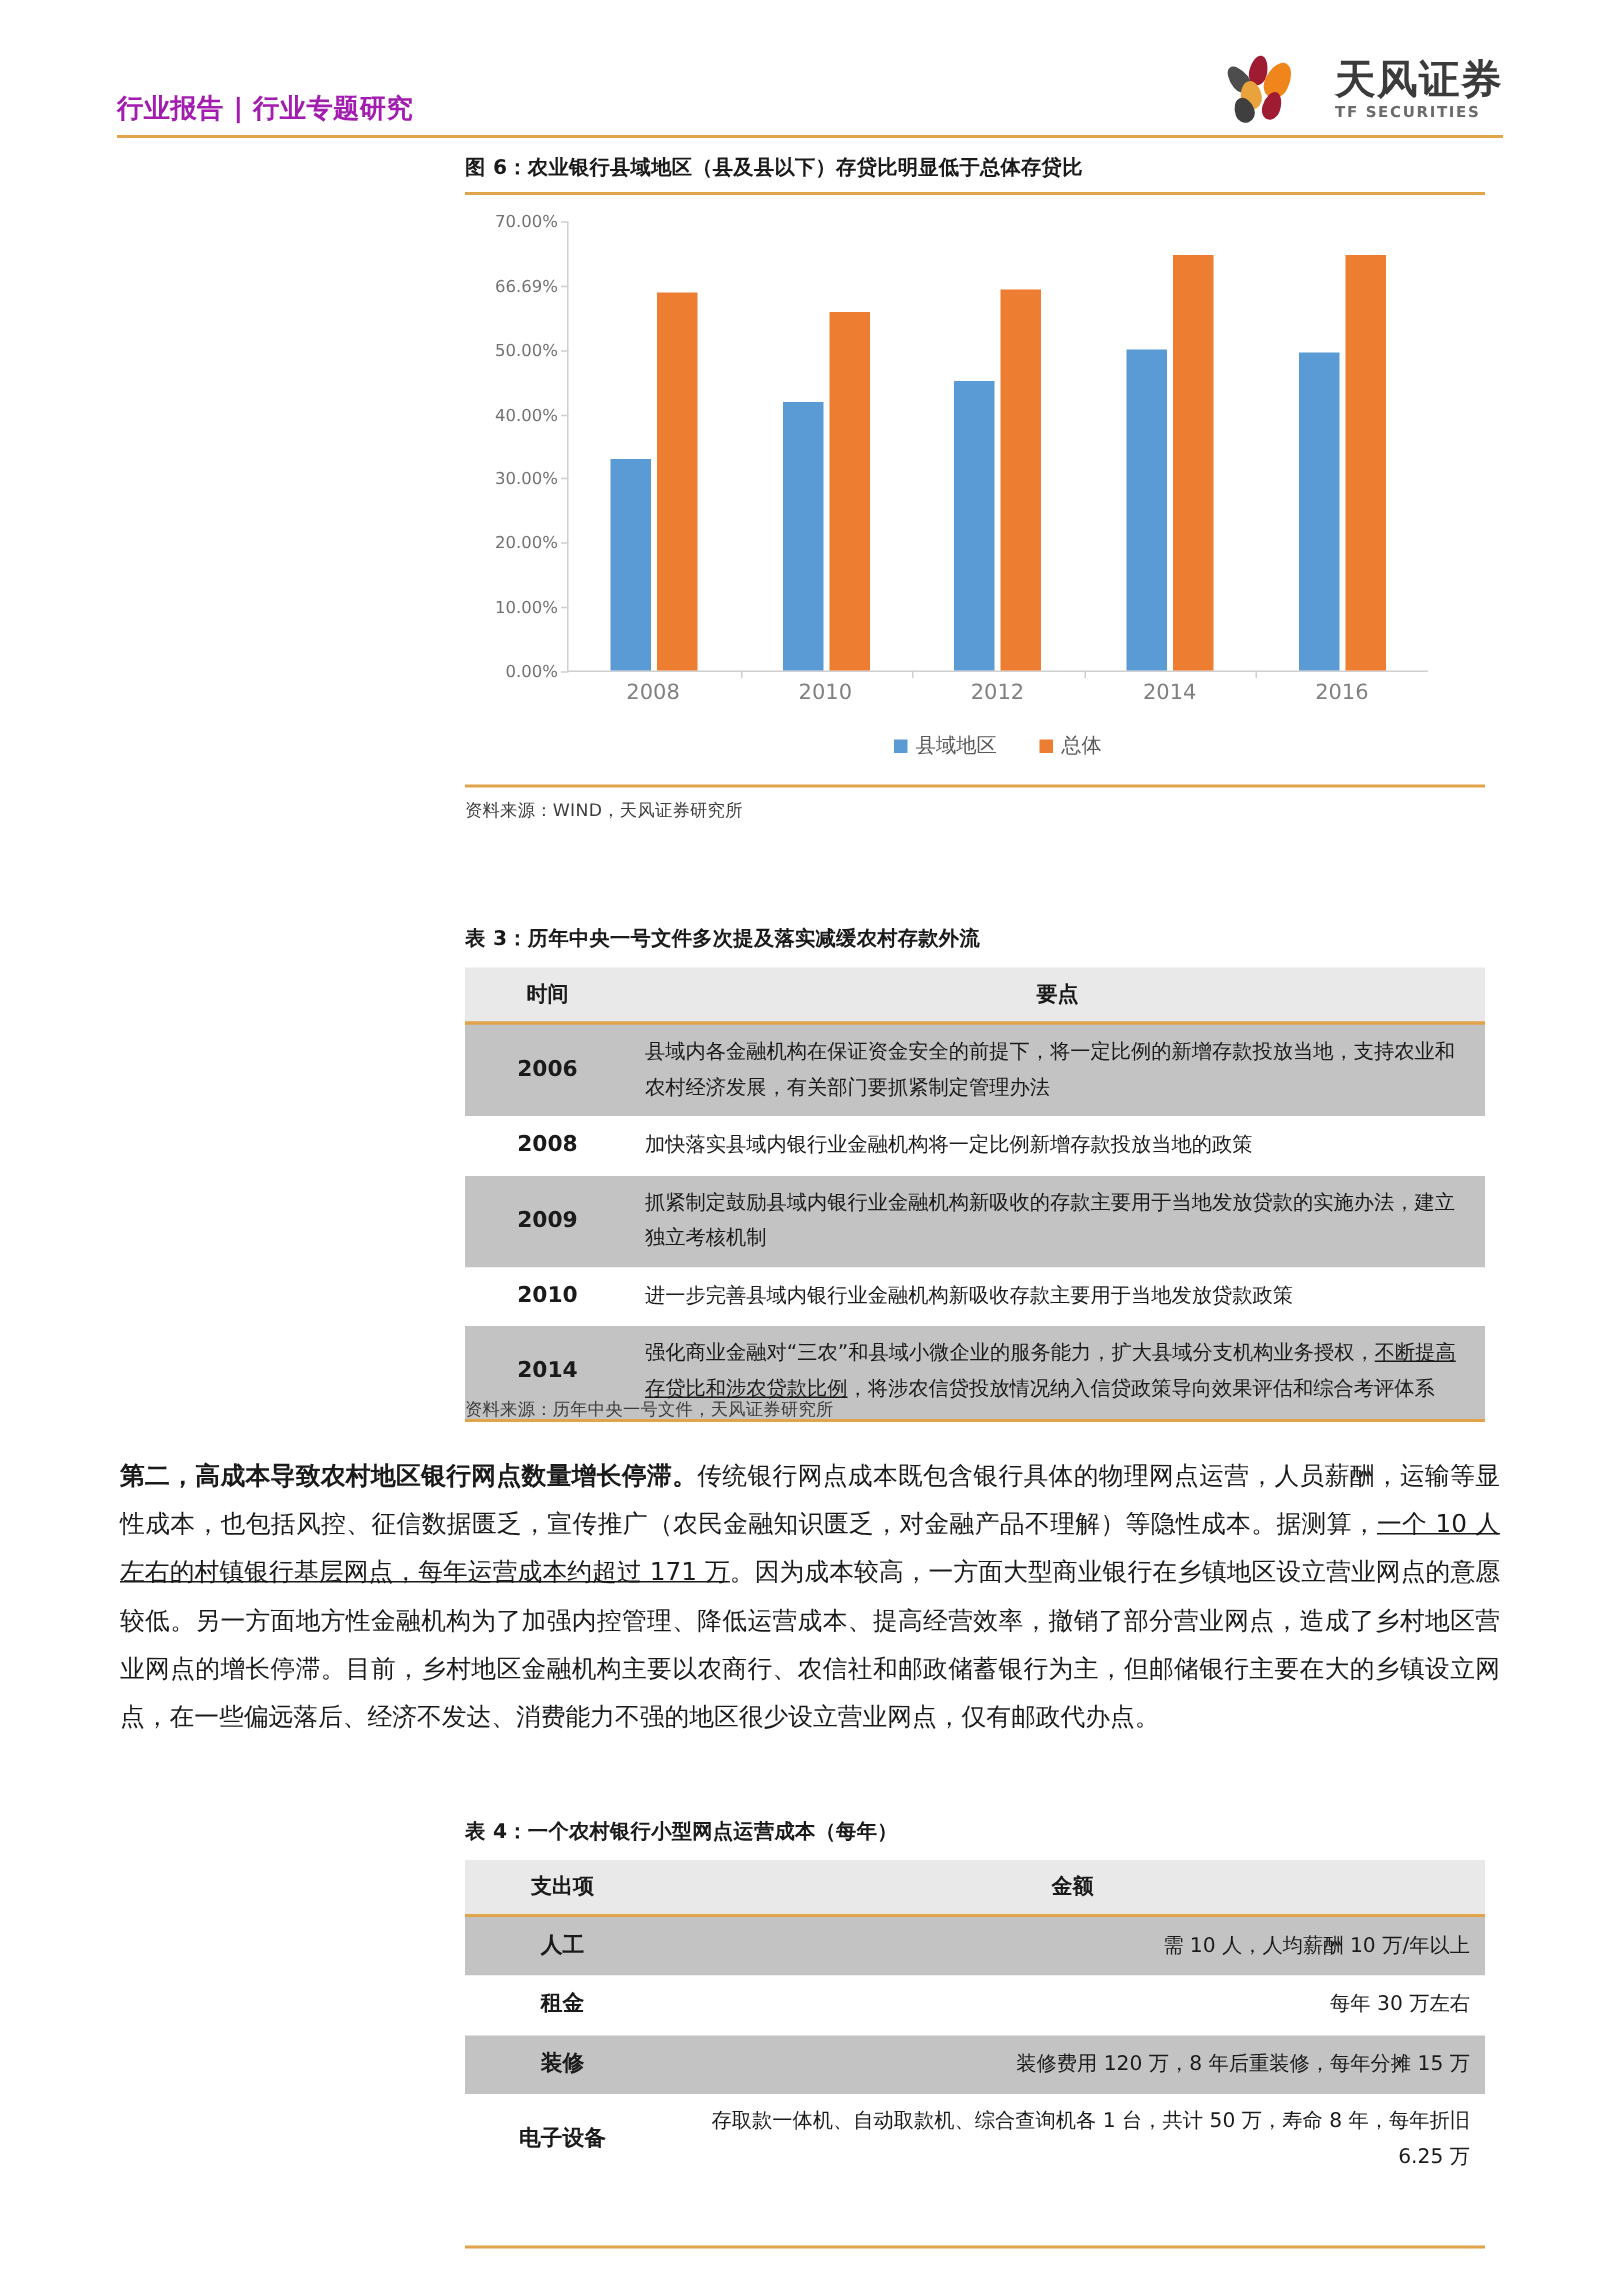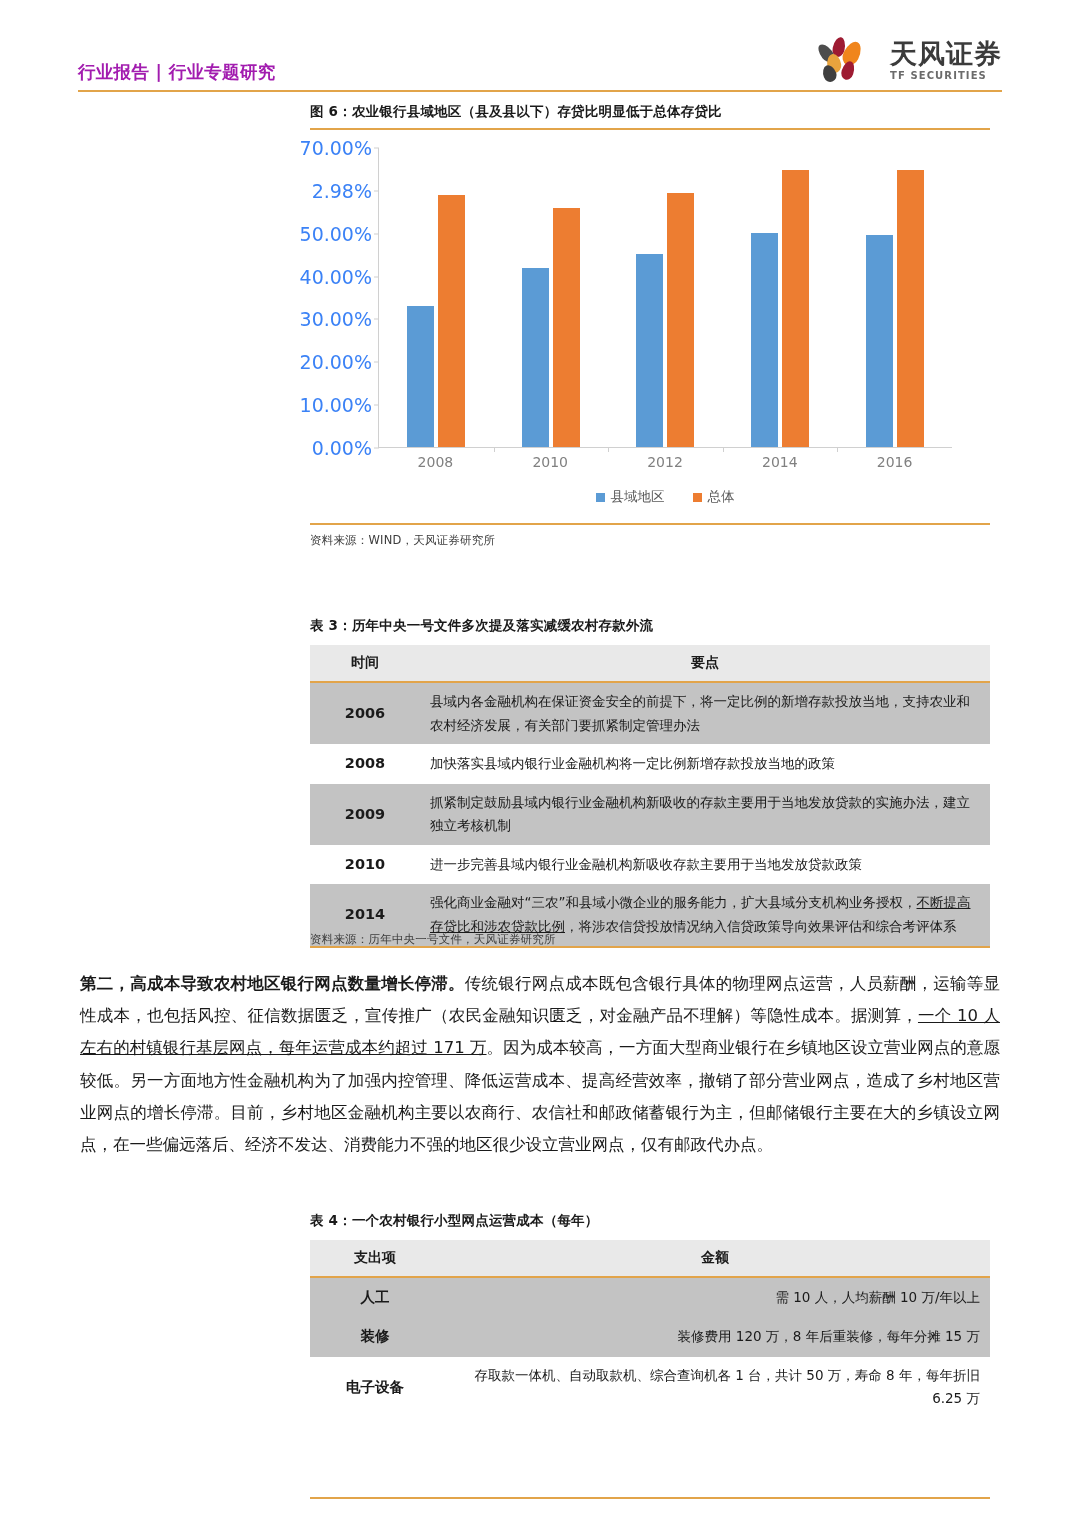--- a/index.html
+++ b/index.html
@@ -121,22 +121,22 @@
     height: 300px;
     border-left: 1px solid #d0d0d0;
     border-bottom: 1px solid #d0d0d0;
     box-sizing: border-box;
   }
   .ytick {
     position: absolute;
     right: 100%;
     transform: translateY(-50%);
     padding-right: 7px;
-    font-size: 19px;
-    color: #3b82f6;
+    font-size: 11px;
+    color: #737373;
     white-space: nowrap;
     font-family: "DejaVu Sans", "Liberation Sans", sans-serif;
   }
   .ytick-mark {
     position: absolute;
     right: 100%;
     width: 5px;
     height: 1px;
     background: #d0d0d0;
     transform: translateY(-0.5px);
@@ -366,21 +366,21 @@
         <div class="ytick" style="top: 257.143px;">10.00%</div>
         <div class="ytick-mark" style="top: 257.143px;"></div>
         <div class="ytick" style="top: 214.286px;">20.00%</div>
         <div class="ytick-mark" style="top: 214.286px;"></div>
         <div class="ytick" style="top: 171.429px;">30.00%</div>
         <div class="ytick-mark" style="top: 171.429px;"></div>
         <div class="ytick" style="top: 128.571px;">40.00%</div>
         <div class="ytick-mark" style="top: 128.571px;"></div>
         <div class="ytick" style="top: 85.7143px;">50.00%</div>
         <div class="ytick-mark" style="top: 85.7143px;"></div>
-        <div class="ytick" style="top: 42.8571px;">2.98%</div>
+        <div class="ytick" style="top: 42.8571px;">66.69%</div>
         <div class="ytick-mark" style="top: 42.8571px;"></div>
         <div class="ytick" style="top: 0px;">70.00%</div>
         <div class="ytick-mark" style="top: 0px;"></div>
       </div>
     <div class="xlabels" id="chart-xlabels">
         <div class="xlabel">2008</div>
         <div class="xlabel">2010</div>
         <div class="xlabel">2012</div>
         <div class="xlabel">2014</div>
         <div class="xlabel">2016</div>
@@ -463,20 +463,24 @@
       <tr>
         <th>支出项</th>
         <th>金额</th>
       </tr>
     </thead>
     <tbody id="table4-body">
         <tr class="shade">
           <td class="key">人工</td>
           <td class="val center">需 10 人，人均薪酬 10 万/年以上</td>
         </tr>
+        <tr class="plain">
+          <td class="key">租金</td>
+          <td class="val center">每年 30 万左右</td>
+        </tr>
         <tr class="shade">
           <td class="key">装修</td>
           <td class="val center">装修费用 120 万，8 年后重装修，每年分摊 15 万</td>
         </tr>
         <tr class="plain">
           <td class="key">电子设备</td>
           <td class="val center">存取款一体机、自动取款机、综合查询机各 1 台，共计 50 万，寿命 8 年，每年折旧 6.25 万</td>
         </tr>
       </tbody>
   </table>

